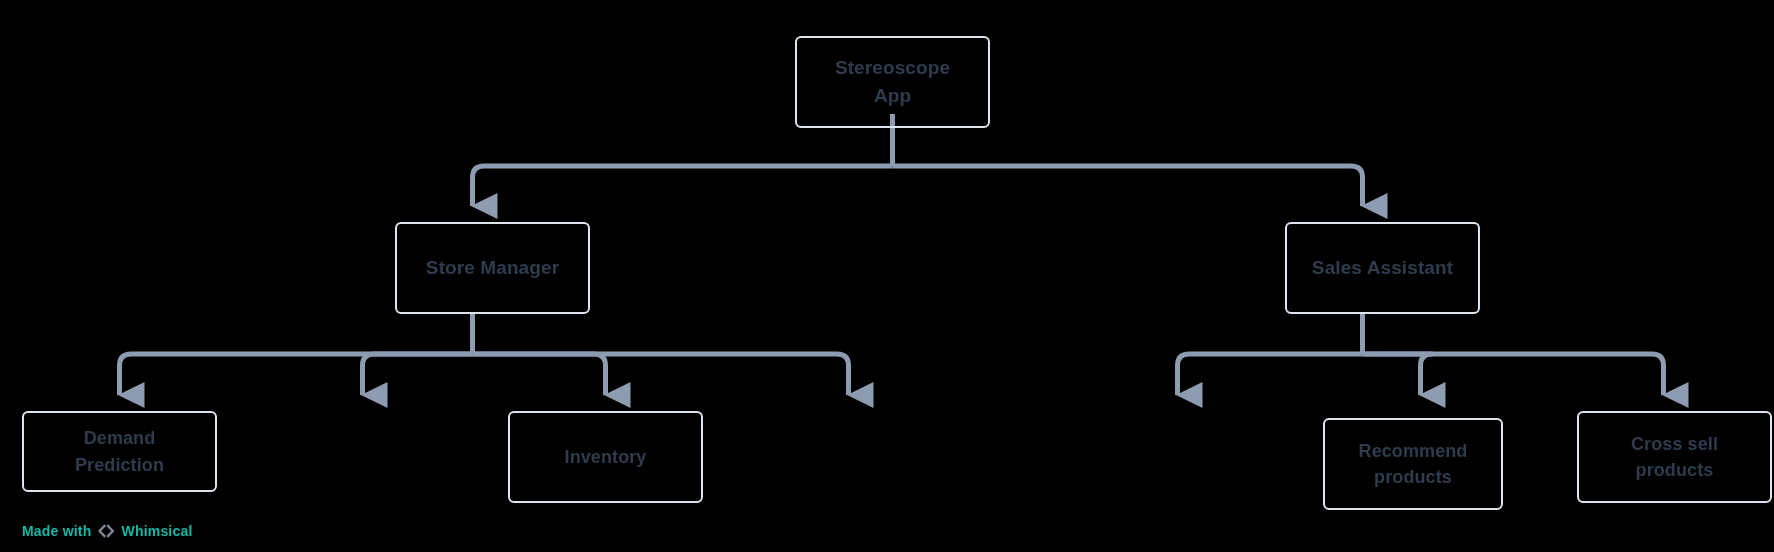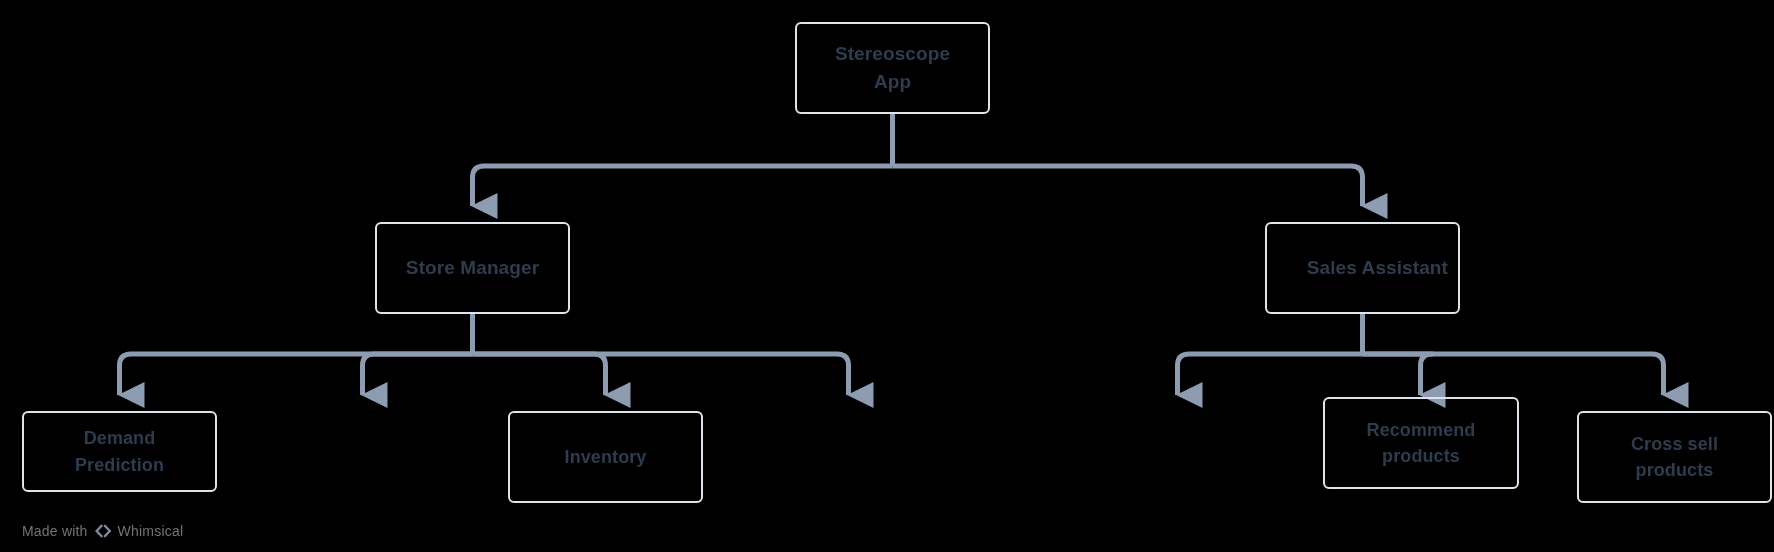--- a/index.html
+++ b/index.html
@@ -37,33 +37,33 @@
     font-weight: bold;
     letter-spacing: 0.1px;
     line-height: 1.45;
     padding: 4px 10px;
   }
   .node-label {
     display: block;
     white-space: pre-line;
   }
   .lvl1 { font-size: 19px; }
-  .lvl2 { font-size: 19px; }
+  .lvl2 { font-size: 19px; margin-left: 20px; }
   .lvl3 { font-size: 18px; }
 
   #watermark {
     position: absolute;
     left: 22px;
     top: 523px;
     display: flex;
     align-items: center;
     gap: 6px;
-    color: #737373;
+    color: #14b8a6;
     font-size: 14px;
-    font-weight: normal;
+    font-weight: bold;
     letter-spacing: 0.2px;
   }
   #watermark .wm-text { white-space: nowrap; }
 </style>
 </head>
 <body>
 
 <div id="canvas">
 
   <svg id="edges" viewBox="0 0 1774 552" width="1774" height="552">
@@ -88,41 +88,41 @@
       <path d="M 472.5 354 L 837 354 Q 848.5 354 848.5 365.5 L 848.5 395" marker-end="url(#arrowhead)"></path>
 
       <path d="M 1362.5 314 L 1362.5 354"></path>
 
       <path d="M 1362.5 354 L 1189 354 Q 1177.5 354 1177.5 365.5 L 1177.5 395" marker-end="url(#arrowhead)"></path>
       <path d="M 1362.5 354 L 1432 354 Q 1420.5 354 1420.5 365.5 L 1420.5 395" marker-end="url(#arrowhead)"></path>
       <path d="M 1362.5 354 L 1652 354 Q 1663.5 354 1663.5 365.5 L 1663.5 395" marker-end="url(#arrowhead)"></path>
     </g>
   </svg>
 
-  <div class="node lvl1" style="left:795px; top:22px; width:195px; height:92px;">
+  <div class="node lvl1" style="left:795px; top:36px; width:195px; height:92px;">
     <span class="node-label">Stereoscope
 App</span>
   </div>
 
   <div class="node lvl2" style="left:375px; top:222px; width:195px; height:92px;">
     <span class="node-label">Store Manager</span>
   </div>
-  <div class="node lvl2" style="left:1265px; top:222px; width:195px; height:92px;justify-content:flex-end;">
+  <div class="node lvl2" style="left:1265px; top:222px; width:195px; height:92px;">
     <span class="node-label">Sales Assistant</span>
   </div>
 
   <div class="node lvl3" style="left:22px; top:411px; width:195px; height:81px;">
     <span class="node-label">Demand
 Prediction</span>
   </div>
   <div class="node lvl3" style="left:508px; top:411px; width:195px; height:92px;">
     <span class="node-label">Inventory</span>
   </div>
 
-  <div class="node lvl3" style="left:1323px; top:397px; width:196px; height:92px;">
+  <div class="node lvl3" style="left:1323px; top:418px; width:180px; height:92px;">
     <span class="node-label">Recommend
 products</span>
   </div>
   <div class="node lvl3" style="left:1566px; top:411px; width:195px; height:92px;margin-left:11px;">
     <span class="node-label">Cross sell
 products</span>
   </div>
 
   <div id="watermark">
     <span class="wm-text">Made with</span>

